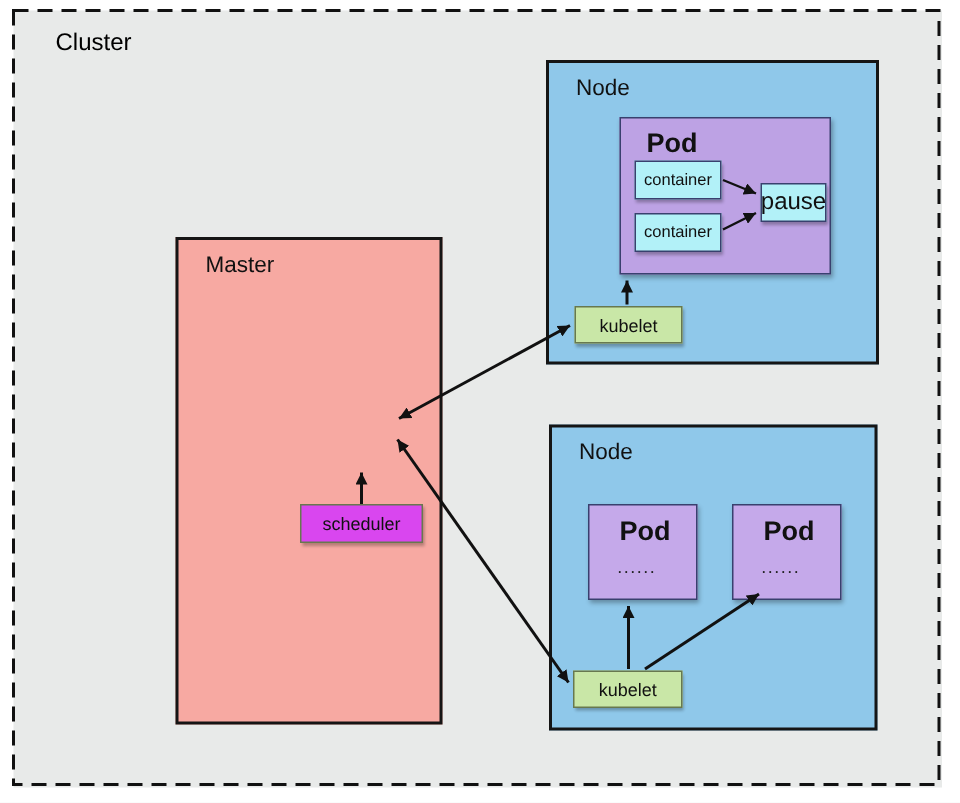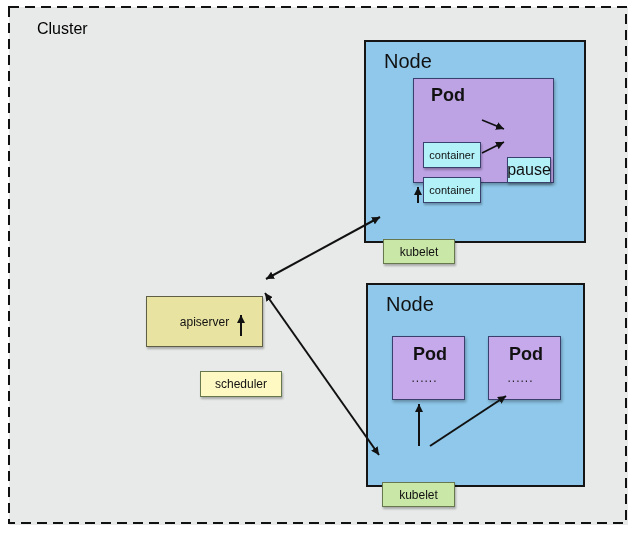--- a/index.html
+++ b/index.html
@@ -27,44 +27,43 @@
   .node-top{
     left:364px;top:40px;width:222px;height:203px;
     background:#8fc8ea;border:2px solid #151515;
   }
   .node-bottom{
     left:366px;top:283px;width:219px;height:204px;
     background:#8fc8ea;border:2px solid #151515;
   }
   .big-label{
     position:absolute;left:18px;top:8px;
-    font-size:20px;color:#111;
+    font-size:15px;color:#111;
   }
   .pod-top{
     left:413px;top:78px;width:141px;height:105px;
     background:#bda2e4;border:1.5px solid #39406e;
     box-shadow:1px 2px 3px rgba(0,0,0,0.30);
   }
   .pod-label{
     position:absolute;left:17px;top:6px;
     font-size:18px;color:#111;font-weight:bold;
   }
   .small-box{
     display:flex;align-items:center;justify-content:center;
     font-size:12px;color:#111;
     box-shadow:1px 2px 2px rgba(0,0,0,0.28);
-    margin-top:35px;
   }
   .apiserver{
     left:146px;top:261px;width:117px;height:51px;
     background:#e9e3a1;border:1.5px solid #5f5f46;
   }
   .scheduler{
     left:200px;top:336px;width:82px;height:26px;
-    background:#fef9c3;border:1.5px solid #67784f;
+    background:#d946ef;border:1.5px solid #67784f;
   }
   .kubelet-top{
     left:383px;top:204px;width:72px;height:25px;
     background:#c9e7a7;border:1.5px solid #67784f;
   }
   .kubelet-bottom{
     left:382px;top:447px;width:73px;height:25px;
     background:#c9e7a7;border:1.5px solid #67784f;
   }
   .container-box{
@@ -96,22 +95,24 @@
 </style>
 </head>
 <body>
 
 <div class="stage">
 
   <div class="box cluster">
     <div class="cluster-label">Cluster</div>
   </div>
 
+  <div class="box master">
+    <div class="big-label">Master</div>
+  </div>
 
-  <div class="box small-box apiserver">apiserver</div>
 
   <div class="box small-box scheduler">scheduler</div>
 
   <div class="box node-top">
     <div class="big-label">Node</div>
   </div>
 
   <div class="box pod-top">
     <div class="pod-label">Pod</div>
   </div>

